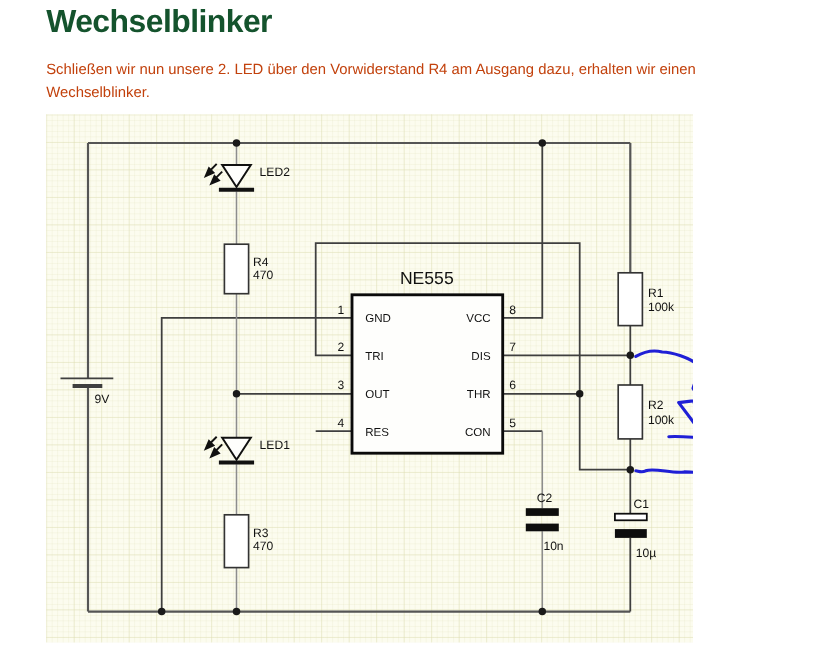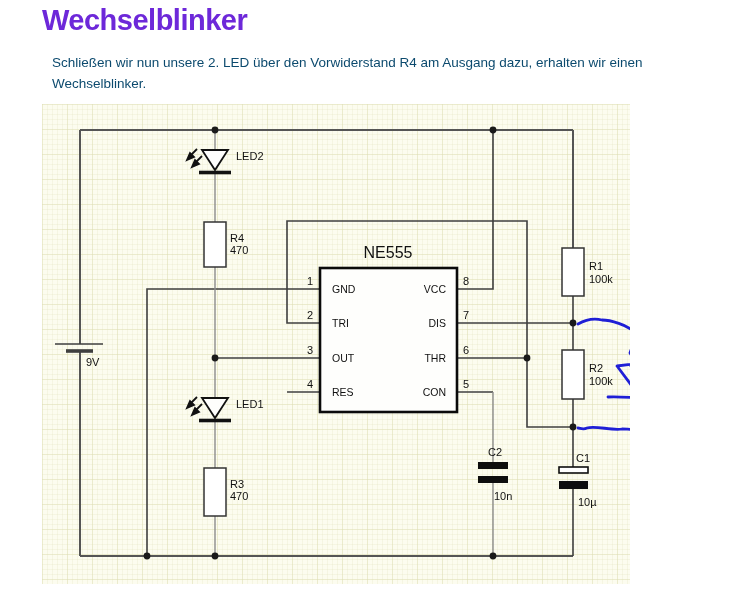--- a/index.html
+++ b/index.html
@@ -1,21 +1,21 @@
 <!DOCTYPE html>
 <html><head>
 <meta charset="utf-8">
 <style>
   html,body{margin:0;padding:0;background:#ffffff;}
   .page{position:relative;width:744px;height:600px;background:#ffffff;overflow:hidden;
         font-family:"Liberation Sans",sans-serif;}
   .title{position:absolute;left:42px;top:4px;margin:0;font-size:29px;font-weight:700;
-         color:#6d28d9;letter-spacing:-0.5px;}
-  .intro{position:absolute;left:52px;top:52px;width:668px;margin:0;font-size:13.5px;
-         line-height:21px;color:#0c4a6e;}
+         color:#14532d;letter-spacing:-0.5px;}
+  .intro{position:absolute;left:42px;top:52px;width:668px;margin:0;font-size:13.5px;
+         line-height:21px;color:#c2410c;}
   .canvas{position:absolute;left:42px;top:104px;width:588px;height:480px;
           background-color:#fcfcef;
           background-image:
             linear-gradient(to right, rgba(222,222,180,.45) 1px, transparent 1px),
             linear-gradient(to bottom, rgba(222,222,180,.45) 1px, transparent 1px),
             linear-gradient(to right, rgba(228,228,194,.28) 1px, transparent 1px),
             linear-gradient(to bottom, rgba(228,228,194,.28) 1px, transparent 1px);
           background-size:25px 25px,25px 25px,5px 5px,5px 5px;}
   svg text{font-family:"Liberation Sans",sans-serif;fill:#111;}
   .lblS{font-size:11px;}

